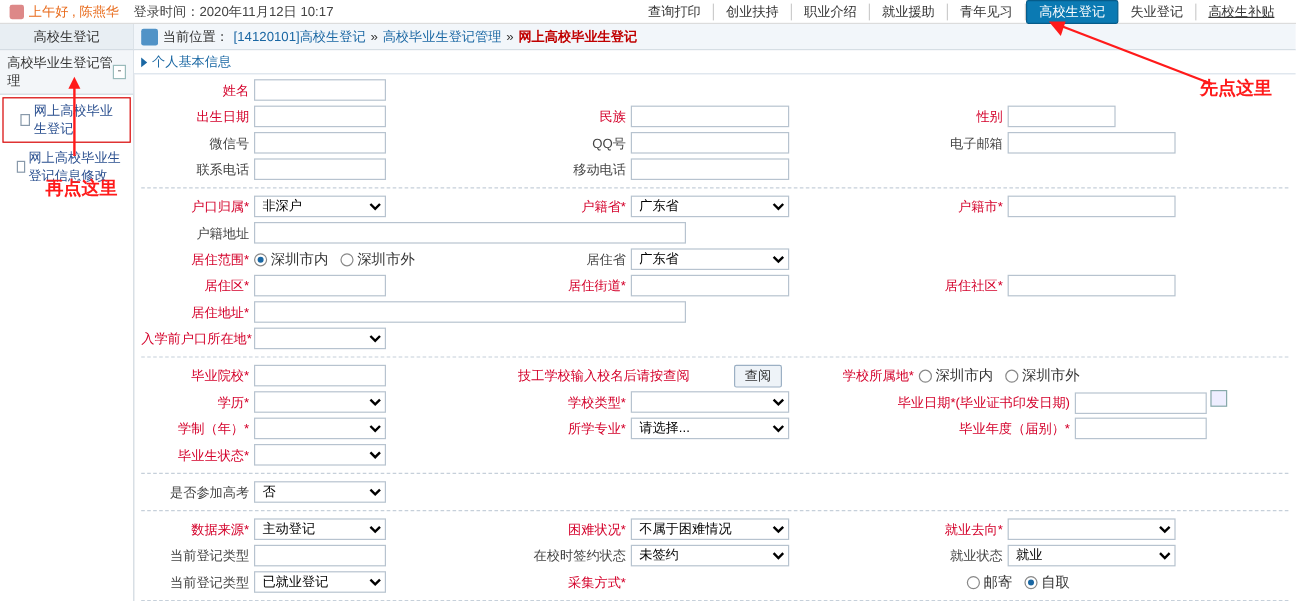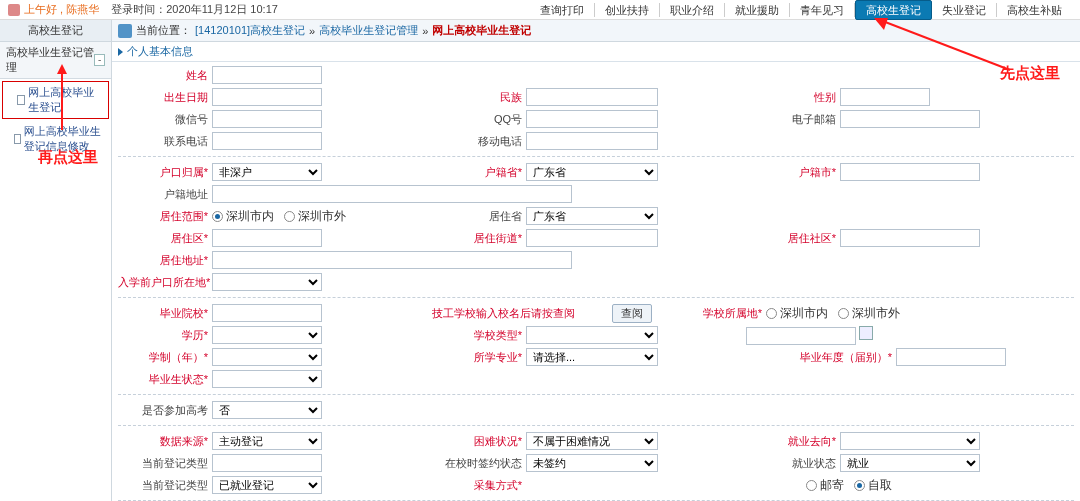--- a/index.html
+++ b/index.html
@@ -6,21 +6,21 @@
 body { font-size:12px; color:#333; background:#fff; width:1080px; height:501px; overflow:hidden; position:relative; }
 
 
 .topbar { height:20px; border-bottom:1px solid #dcdcdc; display:flex; align-items:center; padding:0 8px; font-size:11px; color:#555; }
 .topbar .avatar { width:12px; height:12px; background:#d88; border-radius:2px; margin-right:4px; display:inline-block;}
 .topbar .greet { color:#e86a1a; }
 .topbar .logtime { margin-left:12px; color:#444; }
 .topnav { margin-left:auto; display:flex; gap:0; align-items:center; }
 .topnav a { padding:0 10px; border-right:1px solid #ccc; color:#333; text-decoration:none; font-size:11px; line-height:14px;}
 .topnav a.active { background:#0b7ab3; color:#fff; border:1px solid #065c8a; border-radius:2px; padding:2px 10px; }
-.topnav a:last-child { border-right:none; }
+.topnav a:last-child { border-right:none;text-decoration:underline; }
 
 
 .main { display:flex; height:481px; }
 .sidebar { width:112px; border-right:1px solid #cfd8df; background:#fff; }
 .sidebar .side-title { background:#e8eef3; border-bottom:1px solid #cfd8df; padding:3px 0; text-align:center; font-size:11px; color:#333;}
 .sidebar .side-group { background:#f3f6f9; border-bottom:1px solid #d3dbe2; padding:3px 6px; font-size:11px; color:#333; display:flex; align-items:center;}
 .sidebar .side-group .minus { margin-left:auto; width:12px; height:12px; border:1px solid #9bb; background:#fff; text-align:center; line-height:10px; font-size:10px; color:#666;}
 .sidebar .side-item { padding:3px 4px 3px 14px; font-size:11px; color:#2a4f8f; display:flex; align-items:center; gap:3px;}
 .sidebar .side-item.boxed { border:1.5px solid #d80000; margin:2px; }
 .sidebar .doc-icon { width:10px; height:10px; display:inline-block; border:1px solid #89a; background:#fff; }
@@ -243,20 +243,21 @@
       <div class="row">
         <div class="cell">
             <span class="lbl req">学历*</span>
             <span class="val"><select class="sel reqbox w110"><option></option></select></span>
           </div>
         <div class="cell col2">
             <span class="lbl req">学校类型*</span>
             <span class="val"><select class="sel reqbox w160"><option></option></select></span>
           </div>
         <div class="cell col3">
+            <span class="lbl req" style="width:150px">毕业日期*(毕业证书印发日期)</span>
             <span class="val"><input class="txt reqbox w110" style=""> <span style="display:inline-block;width:14px;height:14px;border:1px solid #8aa;background:#eef;"></span></span>
           </div>
       </div>
       <div class="row">
         <div class="cell">
             <span class="lbl req">学制（年）*</span>
             <span class="val"><select class="sel reqbox w110"><option></option></select></span>
           </div>
         <div class="cell col2">
             <span class="lbl req">所学专业*</span>

